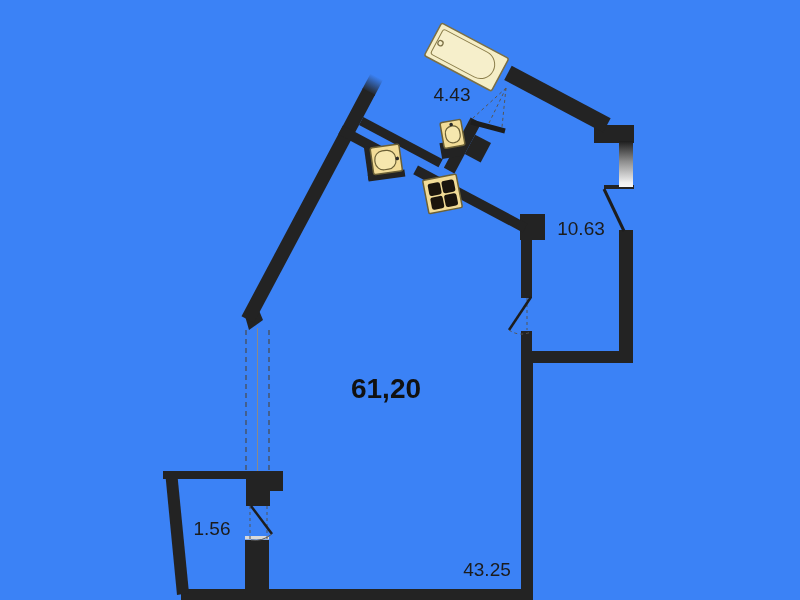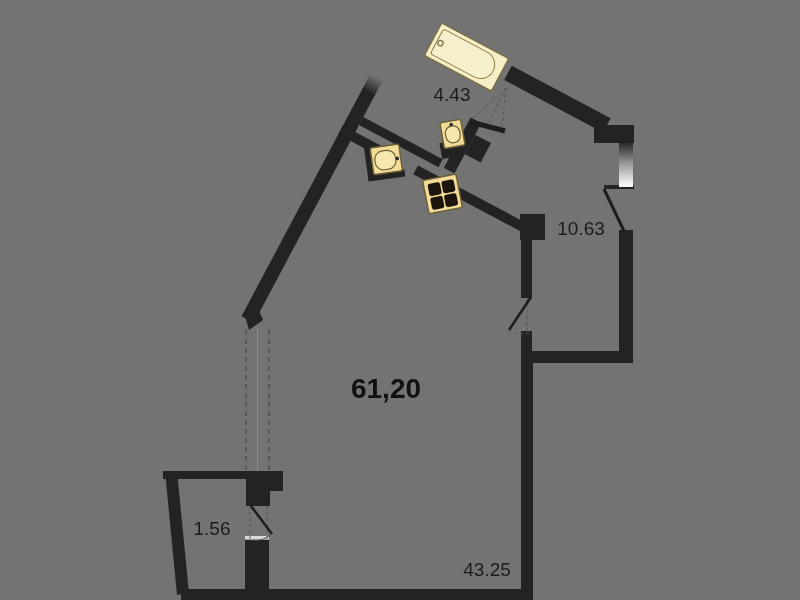--- a/index.html
+++ b/index.html
@@ -1,16 +1,16 @@
 <!DOCTYPE html>
 <html><head>
 <meta charset="utf-8">
 <style>
   html,body{margin:0;padding:0;background:#ffffff;}
-  .stage{position:relative;width:800px;height:600px;background:#737373;overflow:hidden;
+  .stage{position:relative;width:800px;height:600px;background:#3b82f6;overflow:hidden;
          font-family:"Liberation Sans", sans-serif;}
   svg{display:block;}
   .lbl{fill:#1c1c1c;font-family:"Liberation Sans", sans-serif;font-size:19px;}
   .lbl-big{fill:#111111;font-family:"Liberation Sans", sans-serif;font-size:28px;font-weight:bold;}
   .fx{fill:#f2dc97;stroke:#6b6036;stroke-width:1.5;}
   .fx-light{fill:#f5eec6;stroke:#7a6f45;stroke-width:1.5;}
   .fx-inner{fill:#f6efcb;stroke:#8a7d4a;stroke-width:1;}
   .bowl{fill:#f6e7ae;stroke:#6b6036;stroke-width:1.2;}
   .burner{fill:#1b150d;}
   .dash{stroke:#4a4a4a;stroke-width:1.2;fill:none;stroke-dasharray:5,4;}

